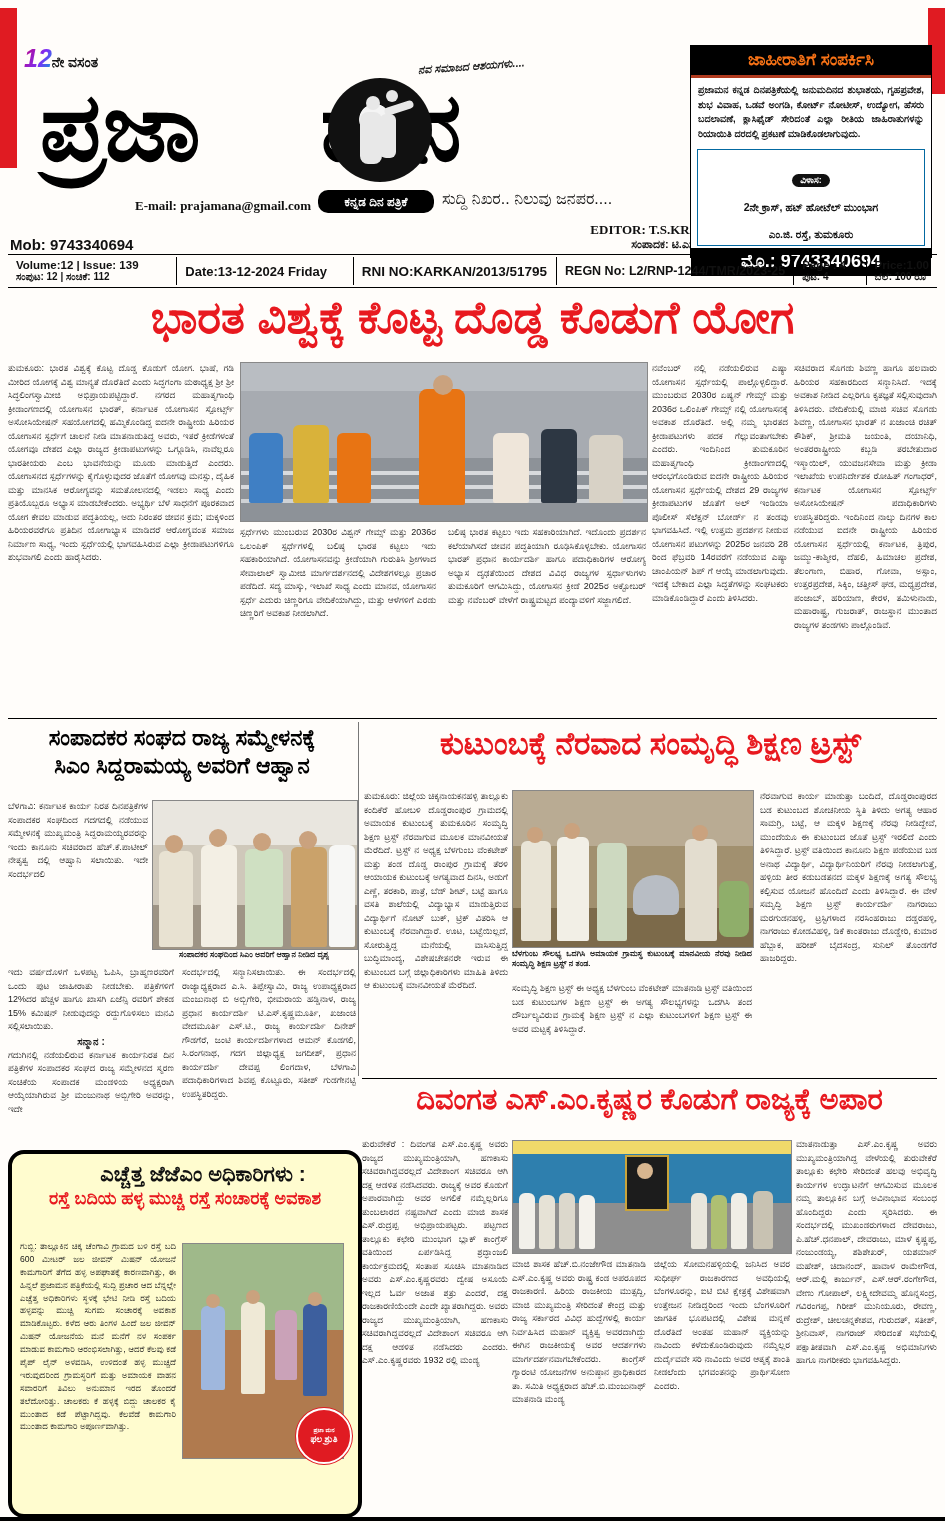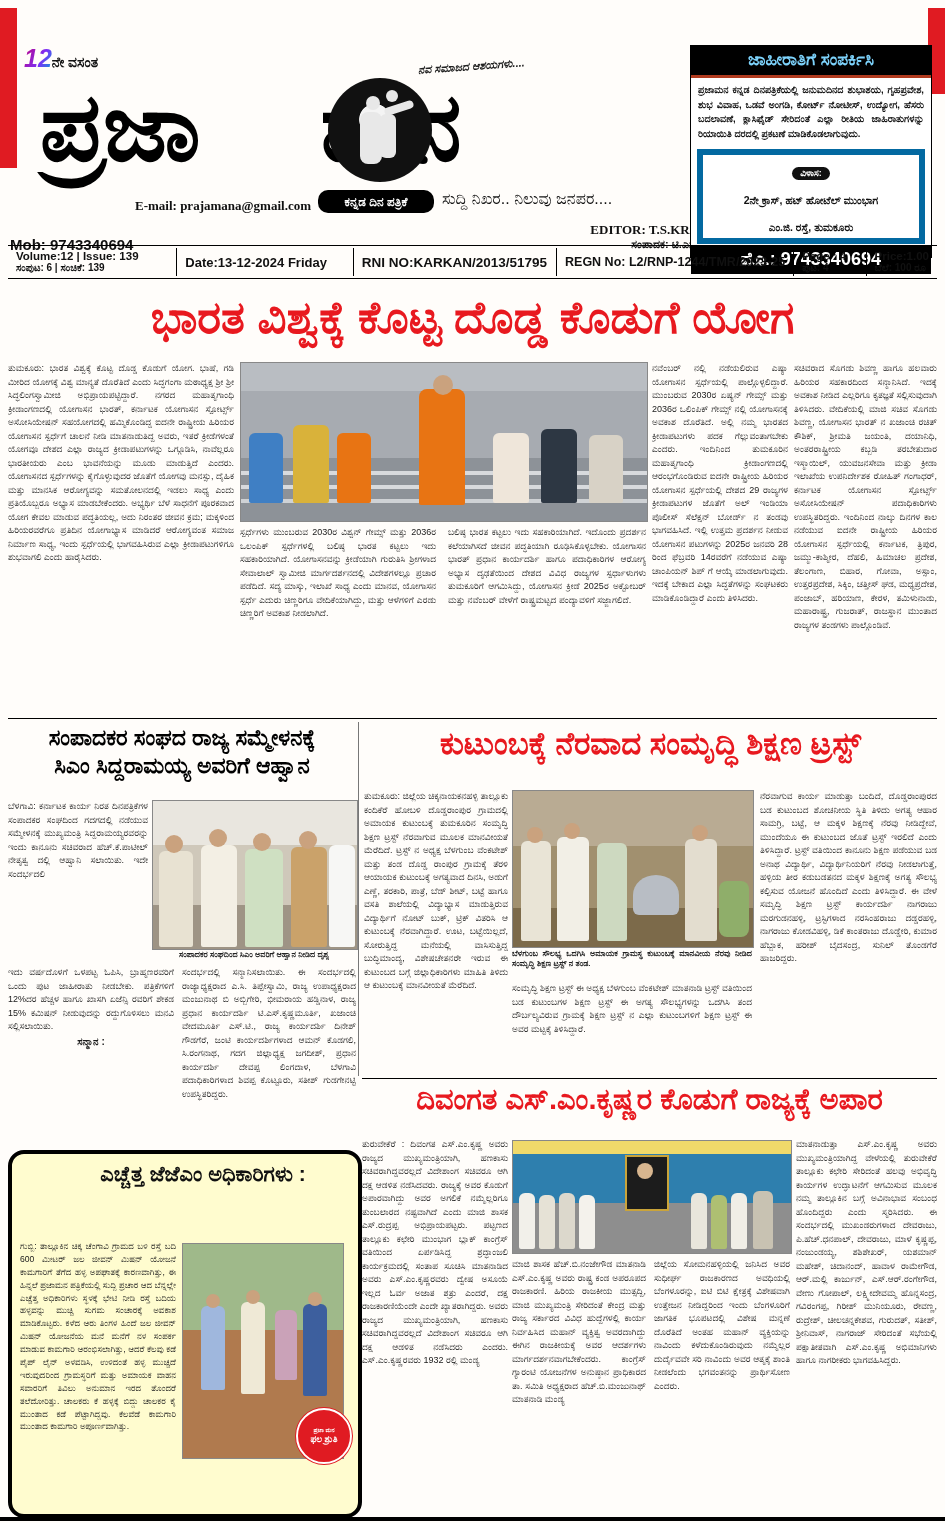--- a/index.html
+++ b/index.html
@@ -21,24 +21,24 @@
   .mast-circle .fig{position:absolute;background:#e8e8e8;}
   .tagline{font-size:11px;font-weight:bold;font-style:italic;color:#222;transform:rotate(-4deg);}
   .email{font-size:13px;font-weight:bold;font-family:"Liberation Serif","DejaVu Serif",serif;}
   .kn-badge{background:#000;color:#fff;border-radius:10px;font-size:12px;font-weight:bold;
             display:flex;align-items:center;justify-content:center;}
   .slogan{font-size:16px;font-weight:400;white-space:nowrap;}
   .editor1{font-size:13px;font-weight:bold;font-family:"Liberation Serif","DejaVu Serif",serif;}
   .editor2{font-size:11px;font-weight:bold;}
   
   .adbox{border:1px solid #000;background:#fff;}
-  .adbox .hd{background:#000;color:#7dd3fc;font-size:17px;font-weight:900;text-align:center;
+  .adbox .hd{background:#000;color:#f97316;font-size:17px;font-weight:900;text-align:center;
              padding:4px 0 5px;border-bottom:3px solid #b03a1e;}
   .adbox .bd{font-size:9.5px;line-height:1.55;font-weight:bold;padding:5px 7px;text-align:justify;}
-  .adbox .addr{border:6px solid #0369a1;margin:2px 6px;padding:7px 4px 4px;text-align:center;}
+  .adbox .addr{border:1px solid #0369a1;margin:2px 6px;padding:19px 4px 4px;text-align:center;}
   .adbox .addr .lbl{display:inline-block;background:#111;color:#fff;border-radius:8px;
                     font-size:9px;font-weight:bold;padding:1px 8px;}
   .adbox .addr .l1{font-size:10.5px;font-weight:900;margin-top:14px;}
   .adbox .ft{background:#000;color:#fff;font-size:18px;font-weight:900;text-align:center;padding:3px 0 4px;}
   
   .mob{font-size:15px;font-weight:900;}
   .pname{font-size:27px;font-weight:900;font-family:"Liberation Serif","DejaVu Serif",serif;letter-spacing:1px;}
   .psub{font-size:19px;font-family:"Liberation Serif","DejaVu Serif",serif;}
   .ibar2{display:flex;align-items:stretch;border-top:1px solid #000;border-bottom:1px solid #000;}
   .ibar2 .cell{display:flex;flex-direction:column;justify-content:center;padding:2px 8px;}
@@ -108,24 +108,24 @@
     <div class="addr">
       <span class="lbl">ವಿಳಾಸ:</span>
       <div class="l1">2ನೇ ಕ್ರಾಸ್, ಹಟ್ ಹೋಟೆಲ್ ಮುಂಭಾಗ</div>
       <div class="l1">ಎಂ.ಜಿ. ರಸ್ತೆ, ತುಮಕೂರು</div>
     </div>
     <div class="ft">ಮೊ.: 9743340694</div>
   </div>
 
   <div class="abs mob" style="left:10px;top:236px;">Mob: 9743340694</div>
 
-  <div class="abs ibar2" style="left:8px;top:245px;width:929px;height:32px;">
+  <div class="abs ibar2" style="left:8px;top:254px;width:929px;height:32px;">
     <div class="cell" style="width:170px;">
       <span class="en">Volume:12 | Issue: 139</span>
-      <span class="kn">ಸಂಪುಟ: 6 | ಸಂಚಿಕೆ: 139</span>
+      <span class="kn">ಸಂಪುಟ: 12 | ಸಂಚಿಕೆ: 112</span>
     </div>
     <div class="sep"></div>
     <div class="cell" style="width:178px;justify-content:center;">
       <span class="en" style="font-size:13px;">Date:13-12-2024 Friday</span>
     </div>
     <div class="sep"></div>
     <div class="cell" style="width:208px;">
       <span class="en" style="font-size:13.5px;">RNI NO:KARKAN/2013/51795</span>
     </div>
     <div class="sep"></div>
@@ -180,20 +180,21 @@
     <span class="blob" style="left:92px;top:48px;width:38px;height:98px;background:#cfe0c2;"></span>
     <span class="headc" style="left:100px;top:32px;width:18px;height:18px;"></span>
     <span class="blob" style="left:138px;top:46px;width:36px;height:100px;background:#caa26a;"></span>
     <span class="headc" style="left:146px;top:30px;width:18px;height:18px;"></span>
     <span class="blob" style="left:176px;top:44px;width:26px;height:102px;background:#f7f7f5;"></span>
   </div>
   <div class="abs caption" style="left:152px;top:950px;width:204px;text-align:center;">ಸಂಪಾದಕರ ಸಂಘದಿಂದ ಸಿಎಂ ಅವರಿಗೆ ಆಹ್ವಾನ ನೀಡಿದ ದೃಶ್ಯ</div>
   <div class="abs body-txt just" style="left:8px;top:966px;width:166px;height:162px;">
     <span>ಇದು ವರ್ಷದೊಳಗೆ ಒಳಪಟ್ಟ ಓಪಿಸಿ, ಬ್ರಾಹ್ಮಣರವರಿಗೆ ಒಂದು ಪುಟ ಜಾಹೀರಾತು ನೀಡಬೇಕು. ಪತ್ರಿಕೆಗಳಿಗೆ 12%ದರ ಹೆಚ್ಚಳ ಹಾಗೂ ಖಾಸಗಿ ಏಜೆನ್ಸಿ ರವರಿಗೆ ಶೇಕಡ 15% ಕಮಿಷನ್ ನೀಡುವುದನ್ನು ರದ್ದುಗೊಳಿಸಲು ಮನವಿ ಸಲ್ಲಿಸಲಾಯಿತು.</span>
     <div class="subhead">ಸನ್ಮಾನ :</div>
+    <span>ಗದುಗಿನಲ್ಲಿ ನಡೆಯಲಿರುವ ಕರ್ನಾಟಕ ಕಾರ್ಯನಿರತ ದಿನ ಪತ್ರಿಕೆಗಳ ಸಂಪಾದಕರ ಸಂಘದ ರಾಜ್ಯ ಸಮ್ಮೇಳನದ ಸ್ಮರಣ ಸಂಚಿಕೆಯ ಸಂಪಾದಕ ಮಂಡಳಿಯ ಅಧ್ಯಕ್ಷರಾಗಿ ಆಯ್ಕೆಯಾಗಿರುವ ಶ್ರೀ ಮಂಜುನಾಥ ಅಬ್ಬಿಗೇರಿ ಅವರನ್ನು, ಇದೇ</span>
   </div>
   <div class="abs body-txt just" style="left:182px;top:966px;width:174px;height:162px;">ಸಂದರ್ಭದಲ್ಲಿ ಸನ್ಮಾನಿಸಲಾಯಿತು. ಈ ಸಂದರ್ಭದಲ್ಲಿ ರಾಜ್ಯಾಧ್ಯಕ್ಷರಾದ ಎ.ಸಿ. ತಿಪ್ಪೇಸ್ವಾಮಿ, ರಾಜ್ಯ ಉಪಾಧ್ಯಕ್ಷರಾದ ಮಂಜುನಾಥ ಬಿ ಅಬ್ಬಿಗೇರಿ, ಭೀಮರಾಯ ಹಡ್ಡಿನಾಳ, ರಾಜ್ಯ ಪ್ರಧಾನ ಕಾರ್ಯದರ್ಶಿ ಟಿ.ಎಸ್.ಕೃಷ್ಣಮೂರ್ತಿ, ಖಜಾಂಚಿ ವೇದಮೂರ್ತಿ ಎಸ್.ಟಿ., ರಾಜ್ಯ ಕಾರ್ಯದರ್ಶಿ ದಿನೇಶ್ ಗೌಡಗೆರೆ, ಜಂಟಿ ಕಾರ್ಯದರ್ಶಿಗಳಾದ ಆಮನ್ ಕೊಡಗಲಿ, ಸಿ.ರಂಗನಾಥ, ಗದಗ ಜಿಲ್ಲಾಧ್ಯಕ್ಷ ಜಗದೀಶ್, ಪ್ರಧಾನ ಕಾರ್ಯದರ್ಶಿ ದೇವಪ್ಪ ಲಿಂಗದಾಳ, ಬೆಳಗಾವಿ ಪದಾಧಿಕಾರಿಗಳಾದ ಶಿವಪ್ಪ ಕೊಟ್ಟೂರು, ಸತೀಶ್ ಗುಡಗೇನಟ್ಟಿ ಉಪಸ್ಥಿತರಿದ್ದರು.</div>
 
   <div class="abs vr" style="left:358px;top:722px;height:354px;"></div>
 
   <div class="abs hl-red" style="left:364px;top:728px;width:573px;font-size:31px;">ಕುಟುಂಬಕ್ಕೆ ನೆರವಾದ ಸಂಮೃದ್ಧಿ ಶಿಕ್ಷಣ ಟ್ರಸ್ಟ್</div>
   <div class="abs body-txt just" style="left:364px;top:790px;width:144px;height:286px;">ತುಮಕೂರು: ಜಿಲ್ಲೆಯ ಚಿಕ್ಕನಾಯಕನಹಳ್ಳಿ ತಾಲ್ಲೂಕು ಕಂದಿಕೆರೆ ಹೋಬಳಿ ದೊಡ್ಡರಾಂಪುರ ಗ್ರಾಮದಲ್ಲಿ ಅಮಾಯಕ ಕುಟುಂಬಕ್ಕೆ ತುಮಕೂರಿನ ಸಂಮೃದ್ಧಿ ಶಿಕ್ಷಣ ಟ್ರಸ್ಟ್ ನೆರವಾಗುವ ಮೂಲಕ ಮಾನವೀಯತೆ ಮೆರೆದಿದೆ. ಟ್ರಸ್ಟ್ ನ ಅಧ್ಯಕ್ಷ ಬೆಳಗುಂಬ ವೆಂಕಟೇಶ್ ಮತ್ತು ತಂಡ ದೊಡ್ಡ ರಾಂಪುರ ಗ್ರಾಮಕ್ಕೆ ತೆರಳಿ ಆಯಾಯಕ ಕುಟುಂಬಕ್ಕೆ ಅಗತ್ಯವಾದ ದಿನಸಿ, ಅಡುಗೆ ಎಣ್ಣೆ, ತರಕಾರಿ, ಪಾತ್ರೆ, ಬೆಡ್ ಶೀಟ್, ಬಟ್ಟೆ ಹಾಗೂ ವಸತಿ ಶಾಲೆಯಲ್ಲಿ ವಿದ್ಯಾಭ್ಯಾಸ ಮಾಡುತ್ತಿರುವ ವಿದ್ಯಾರ್ಥಿಗೆ ನೋಟ್ ಬುಕ್, ಟ್ರಿಕ್ ವಿತರಿಸಿ ಆ ಕುಟುಂಬಕ್ಕೆ ನೆರವಾಗಿದ್ದಾರೆ. ಊಟ, ಬಟ್ಟೆಯಿಲ್ಲದೆ, ಸೋರುತ್ತಿದ್ದ ಮನೆಯಲ್ಲಿ ವಾಸಿಸುತ್ತಿದ್ದ ಬುದ್ಧಿಮಾಂದ್ಯ, ವಿಶೇಷಚೇತನರೇ ಇರುವ ಈ ಕುಟುಂಬದ ಬಗ್ಗೆ ಜಿಲ್ಲಾಧಿಕಾರಿಗಳು ಮಾಹಿತಿ ತಿಳಿದು ಆ ಕುಟುಂಬಕ್ಕೆ ಮಾನವೀಯತೆ ಮೆರೆದಿದೆ.</div>
   <div class="abs photo ph-trust" style="left:512px;top:790px;width:240px;height:156px;">
     <span class="blob" style="left:8px;top:50px;width:30px;height:100px;background:#e9e4d6;"></span>
     <span class="headc" style="left:14px;top:36px;width:16px;height:16px;"></span>
@@ -208,20 +209,21 @@
   <div class="abs caption just" style="left:512px;top:949px;width:240px;height:30px;">ಬೆಳಗುಂಬ ಸೌಲಭ್ಯ ಒದಗಿಸಿ ಅಮಾಯಕ ಗ್ರಾಮಸ್ಥ ಕುಟುಂಬಕ್ಕೆ ಮಾನವೀಯ ನೆರವು ನೀಡಿದ ಸಂಮೃದ್ಧಿ ಶಿಕ್ಷಣ ಟ್ರಸ್ಟ್ ನ ತಂಡ.</div>
   <div class="abs body-txt just" style="left:512px;top:982px;width:240px;height:94px;">ಸಂಮೃದ್ಧಿ ಶಿಕ್ಷಣ ಟ್ರಸ್ಟ್ ಈ ಅಧ್ಯಕ್ಷ ಬೆಳಗುಂಬ ವೆಂಕಟೇಶ್ ಮಾತನಾಡಿ ಟ್ರಸ್ಟ್ ವತಿಯಿಂದ ಬಡ ಕುಟುಂಬಗಳ ಶಿಕ್ಷಣ ಟ್ರಸ್ಟ್ ಈ ಅಗತ್ಯ ಸೌಲಭ್ಯಗಳನ್ನು ಒದಗಿಸಿ ತಂದ ದೌರ್ಬಲ್ಯವಿರುವ ಗ್ರಾಮಕ್ಕೆ ಶಿಕ್ಷಣ ಟ್ರಸ್ಟ್ ನ ಎಲ್ಲಾ ಕುಟುಂಬಗಳಿಗೆ ಶಿಕ್ಷಣ ಟ್ರಸ್ಟ್ ಈ ಅವರ ಮಟ್ಟಕ್ಕೆ ತಿಳಿಸಿದ್ದಾರೆ.</div>
   <div class="abs body-txt just" style="left:760px;top:790px;width:177px;height:286px;">ನೆರವಾಗುವ ಕಾರ್ಯ ಮಾಡುತ್ತಾ ಬಂದಿದೆ, ದೊಡ್ಡರಾಂಪುರದ ಬಡ ಕುಟುಂಬದ ಶೋಚನೀಯ ಸ್ಥಿತಿ ತಿಳಿದು ಅಗತ್ಯ ಆಹಾರ ಸಾಮಗ್ರಿ, ಬಟ್ಟೆ, ಆ ಮಕ್ಕಳ ಶಿಕ್ಷಣಕ್ಕೆ ನೆರವು ನೀಡಿದ್ದೇವೆ, ಮುಂದೆಯೂ ಈ ಕುಟುಂಬದ ಜೊತೆ ಟ್ರಸ್ಟ್ ಇರಲಿದೆ ಎಂದು ತಿಳಿಸಿದ್ದಾರೆ. ಟ್ರಸ್ಟ್ ವತಿಯಿಂದ ಕಾನೂನು ಶಿಕ್ಷಣ ಪಡೆಯುವ ಬಡ ಅನಾಥ ವಿದ್ಯಾರ್ಥಿ, ವಿದ್ಯಾರ್ಥಿನಿಯರಿಗೆ ನೆರವು ನೀಡಲಾಗುತ್ತೆ, ಹಳ್ಳಿಯ ತೀರ ಕಡುಬಡತನದ ಮಕ್ಕಳ ಶಿಕ್ಷಣಕ್ಕೆ ಅಗತ್ಯ ಸೌಲಭ್ಯ ಕಲ್ಪಿಸುವ ಯೋಜನೆ ಹೊಂದಿದೆ ಎಂದು ತಿಳಿಸಿದ್ದಾರೆ. ಈ ವೇಳೆ ಸಮೃದ್ಧಿ ಶಿಕ್ಷಣ ಟ್ರಸ್ಟ್ ಕಾರ್ಯದರ್ಶಿ ನಾಗರಾಜು ಮರಗುಡನಹಳ್ಳಿ, ಟ್ರಸ್ಟಿಗಳಾದ ನರಸಿಂಹರಾಜು ದಡ್ಡರಹಳ್ಳಿ, ನಾಗರಾಜು ಕೋಡವಿಹಳ್ಳಿ, ಡಿಕೆ ಕಾಂತರಾಜು ದೊಡ್ಡೇರಿ, ಕುಮಾರ ಹೆಬ್ಬಾಕ, ಹರೀಶ್ ಬೈದಸಂದ್ರ, ಸುನಿಲ್ ತೊಂಡಗೆರೆ ಹಾಜರಿದ್ದರು.</div>
 
   <div class="abs hr" style="left:362px;top:1078px;width:575px;height:1px;"></div>
 
   <div class="abs hl-red" style="left:362px;top:1084px;width:575px;font-size:29px;">ದಿವಂಗತ ಎಸ್.ಎಂ.ಕೃಷ್ಣರ ಕೊಡುಗೆ ರಾಜ್ಯಕ್ಕೆ ಅಪಾರ</div>
 
   <div class="abs ybox" style="left:8px;top:1150px;width:346px;height:360px;">
     <div class="h1" style="margin-top:8px;margin-left:36px;">ಎಚ್ಚೆತ್ತ ಜೆಜೆಎಂ ಅಧಿಕಾರಿಗಳು :</div>
+    <div class="h2" style="margin-top:3px;">ರಸ್ತೆ ಬದಿಯ ಹಳ್ಳ ಮುಚ್ಚಿ ರಸ್ತೆ ಸಂಚಾರಕ್ಕೆ ಅವಕಾಶ</div>
   </div>
   <div class="abs body-txt just" style="left:20px;top:1240px;width:156px;height:258px;font-size:8.6px;">ಗುಬ್ಬಿ: ತಾಲ್ಲೂಕಿನ ಚಿಕ್ಕ ಚೆಂಗಾವಿ ಗ್ರಾಮದ ಬಳಿ ರಸ್ತೆ ಬದಿ 600 ಮೀಟರ್ ಜಲ ಜೀವನ್ ಮಿಷನ್ ಯೋಜನೆ ಕಾಮಗಾರಿಗೆ ತೆಗೆದ ಹಳ್ಳ ಅಪಘಾತಕ್ಕೆ ಕಾರಣವಾಗಿತ್ತು, ಈ ಹಿನ್ನಲೆ ಪ್ರಜಾಮನ ಪತ್ರಿಕೆಯಲ್ಲಿ ಸುದ್ದಿ ಪ್ರಚಾರ ಆದ ಬೆನ್ನಲ್ಲೇ ಎಚ್ಚೆತ್ತ ಅಧಿಕಾರಿಗಳು ಸ್ಥಳಕ್ಕೆ ಭೇಟಿ ನೀಡಿ ರಸ್ತೆ ಬದಿಯ ಹಳ್ಳವನ್ನು ಮುಚ್ಚಿ ಸುಗಮ ಸಂಚಾರಕ್ಕೆ ಅವಕಾಶ ಮಾಡಿಕೊಟ್ಟರು. ಕಳೆದ ಆರು ತಿಂಗಳ ಹಿಂದೆ ಜಲ ಜೀವನ್ ಮಿಷನ್ ಯೋಜನೆಯ ಮನೆ ಮನೆಗೆ ನಳ ಸಂಪರ್ಕ ಮಾಡುವ ಕಾಮಗಾರಿ ಆರಂಭಿಸಲಾಗಿತ್ತು, ಆದರೆ ಕೆಲವು ಕಡೆ ಪೈಪ್ ಲೈನ್ ಅಳವಡಿಸಿ, ಉಳಿದಂತೆ ಹಳ್ಳ ಮುಚ್ಚದೆ ಇರುವುದರಿಂದ ಗ್ರಾಮಸ್ಥರಿಗೆ ಮತ್ತು ಅಮಾಯಕ ವಾಹನ ಸವಾರರಿಗೆ ತಿವಿಲು ಅನುಮಾನ ಇರದ ತೊಂದರೆ ತಲೆದೋರಿತ್ತು. ಚಾಲಕರು ಕೆ ಹಳ್ಳಕ್ಕೆ ಬಿದ್ದು ಚಾಲಕರ ಕೈ ಮುಂತಾದ ಕಡೆ ಪೆಟ್ಟಾಗಿದ್ದವು. ಕೆಲವೆಡೆ ಕಾಮಗಾರಿ ಮುಂತಾದ ಕಾಮಗಾರಿ ಅಪೂರ್ಣವಾಗಿತ್ತು.</div>
   <div class="abs photo ph-road" style="left:182px;top:1243px;width:160px;height:214px;">
     <span class="blob" style="left:18px;top:62px;width:24px;height:84px;background:#9fb7dd;"></span>
     <span class="headc" style="left:23px;top:50px;width:14px;height:14px;"></span>
     <span class="blob" style="left:58px;top:58px;width:24px;height:92px;background:#efe9d6;"></span>
     <span class="headc" style="left:63px;top:46px;width:14px;height:14px;"></span>
     <span class="blob" style="left:92px;top:66px;width:22px;height:70px;background:#caa2b8;"></span>
     <span class="blob" style="left:120px;top:60px;width:24px;height:92px;background:#3d5f9e;"></span>
     <span class="headc" style="left:125px;top:48px;width:14px;height:14px;"></span>

